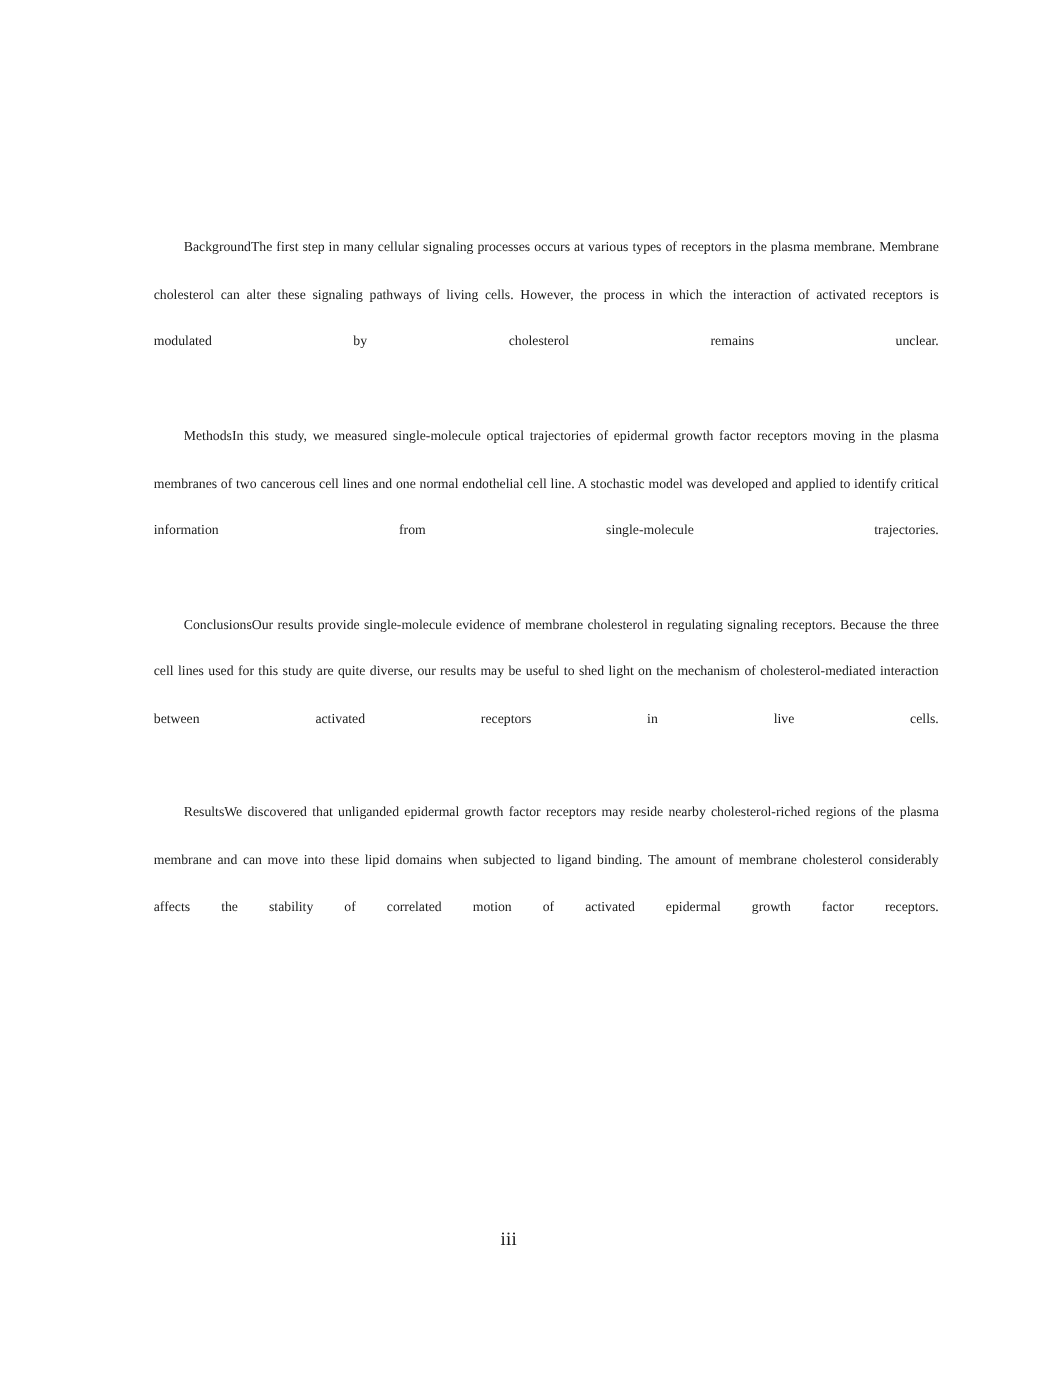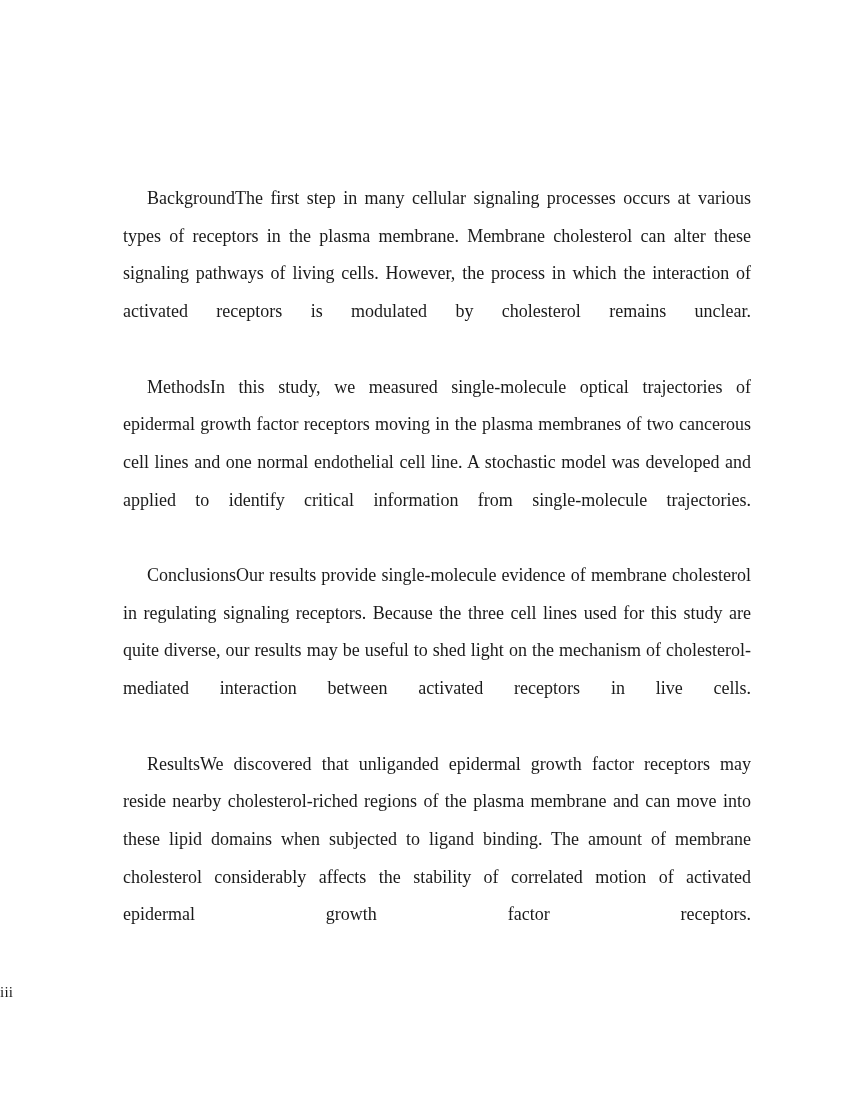--- a/index.html
+++ b/index.html
@@ -33,21 +33,21 @@
     left: 123px;
     top: 180px;
     width: 628px;
   }
 
   .para {
     margin: 0;
     padding: 0;
     text-align: justify;
     text-justify: inter-word;
-    font-size: 18px;
+    font-size: 11px;
     line-height: 37.7px;
     text-indent: 24px;
     color: #1a1a1a;
     hyphens: none;
     -webkit-hyphens: none;
     word-spacing: 0.02em;
   }
 
   .para + .para {
     margin-top: 0;
@@ -58,21 +58,21 @@
     content: "";
     display: inline-block;
     width: 100%;
   }
 
   .page-number {
     position: absolute;
     left: 0;
     top: 982px;
     width: 814px;
-    text-align: left;
+    text-align: center;
     font-size: 15.1px;
     line-height: 20px;
     color: #1a1a1a;
     letter-spacing: 0.2px;
   }
 </style>
 </head>
 <body>
 
 <div class="page">

